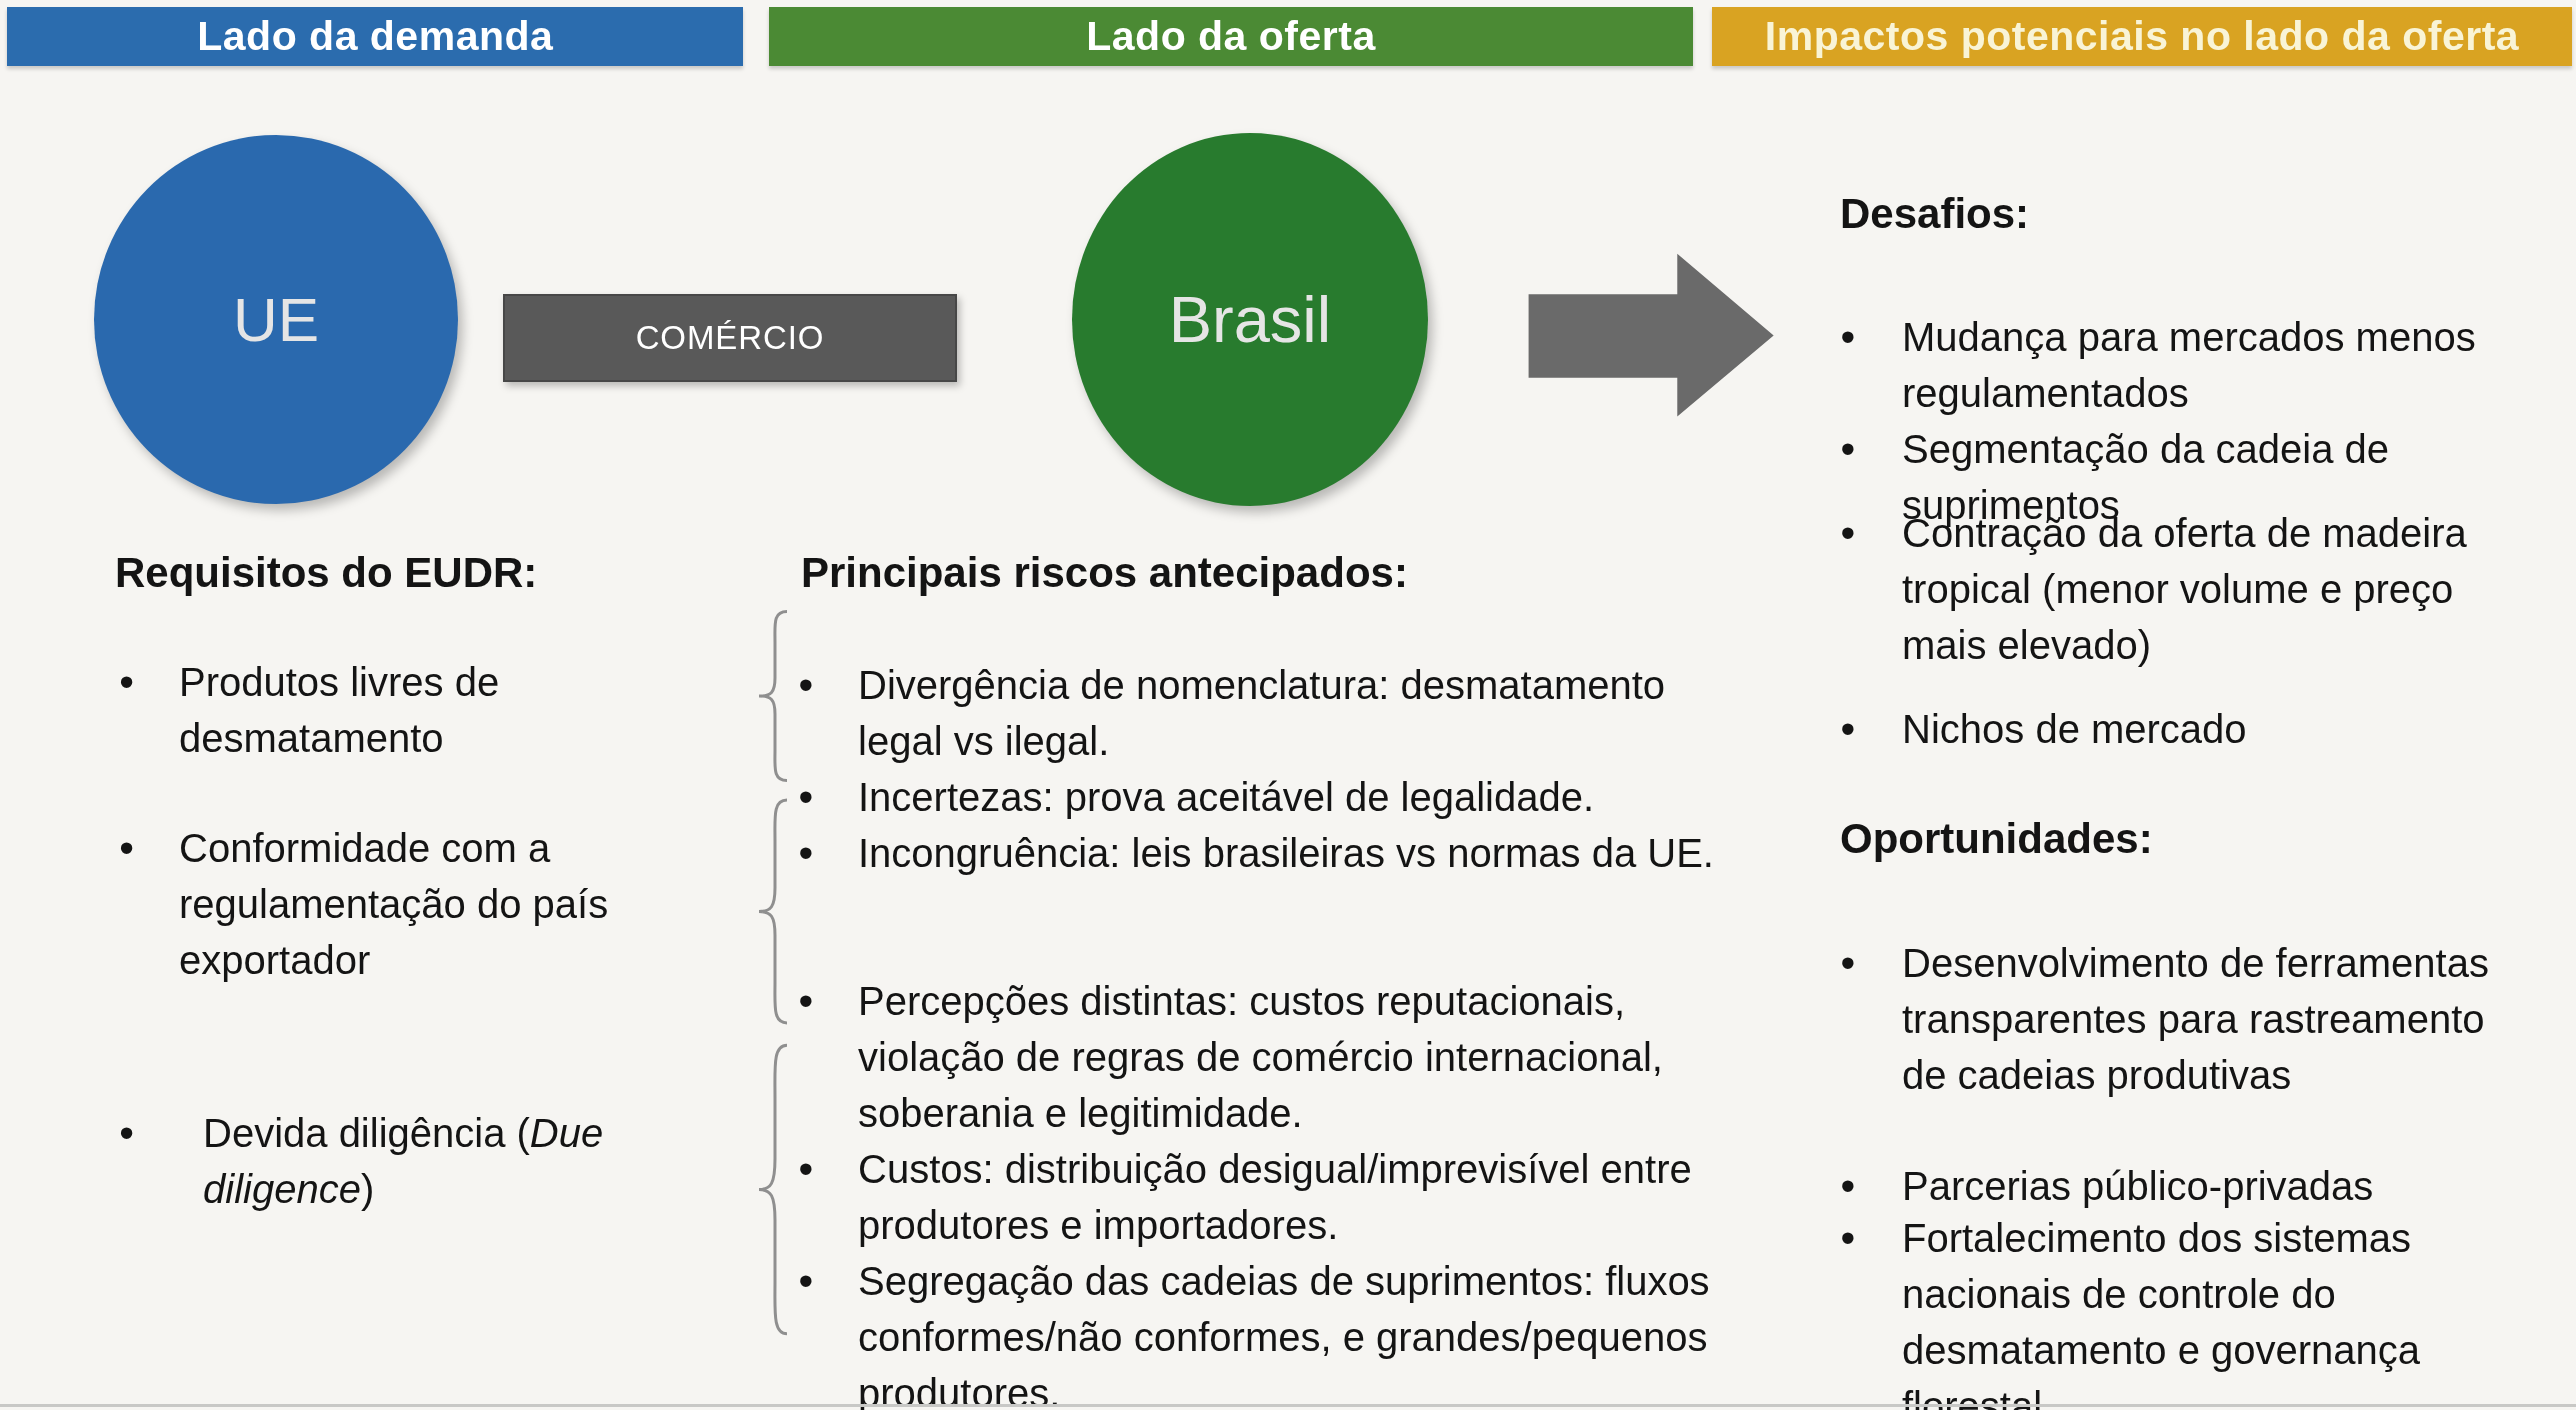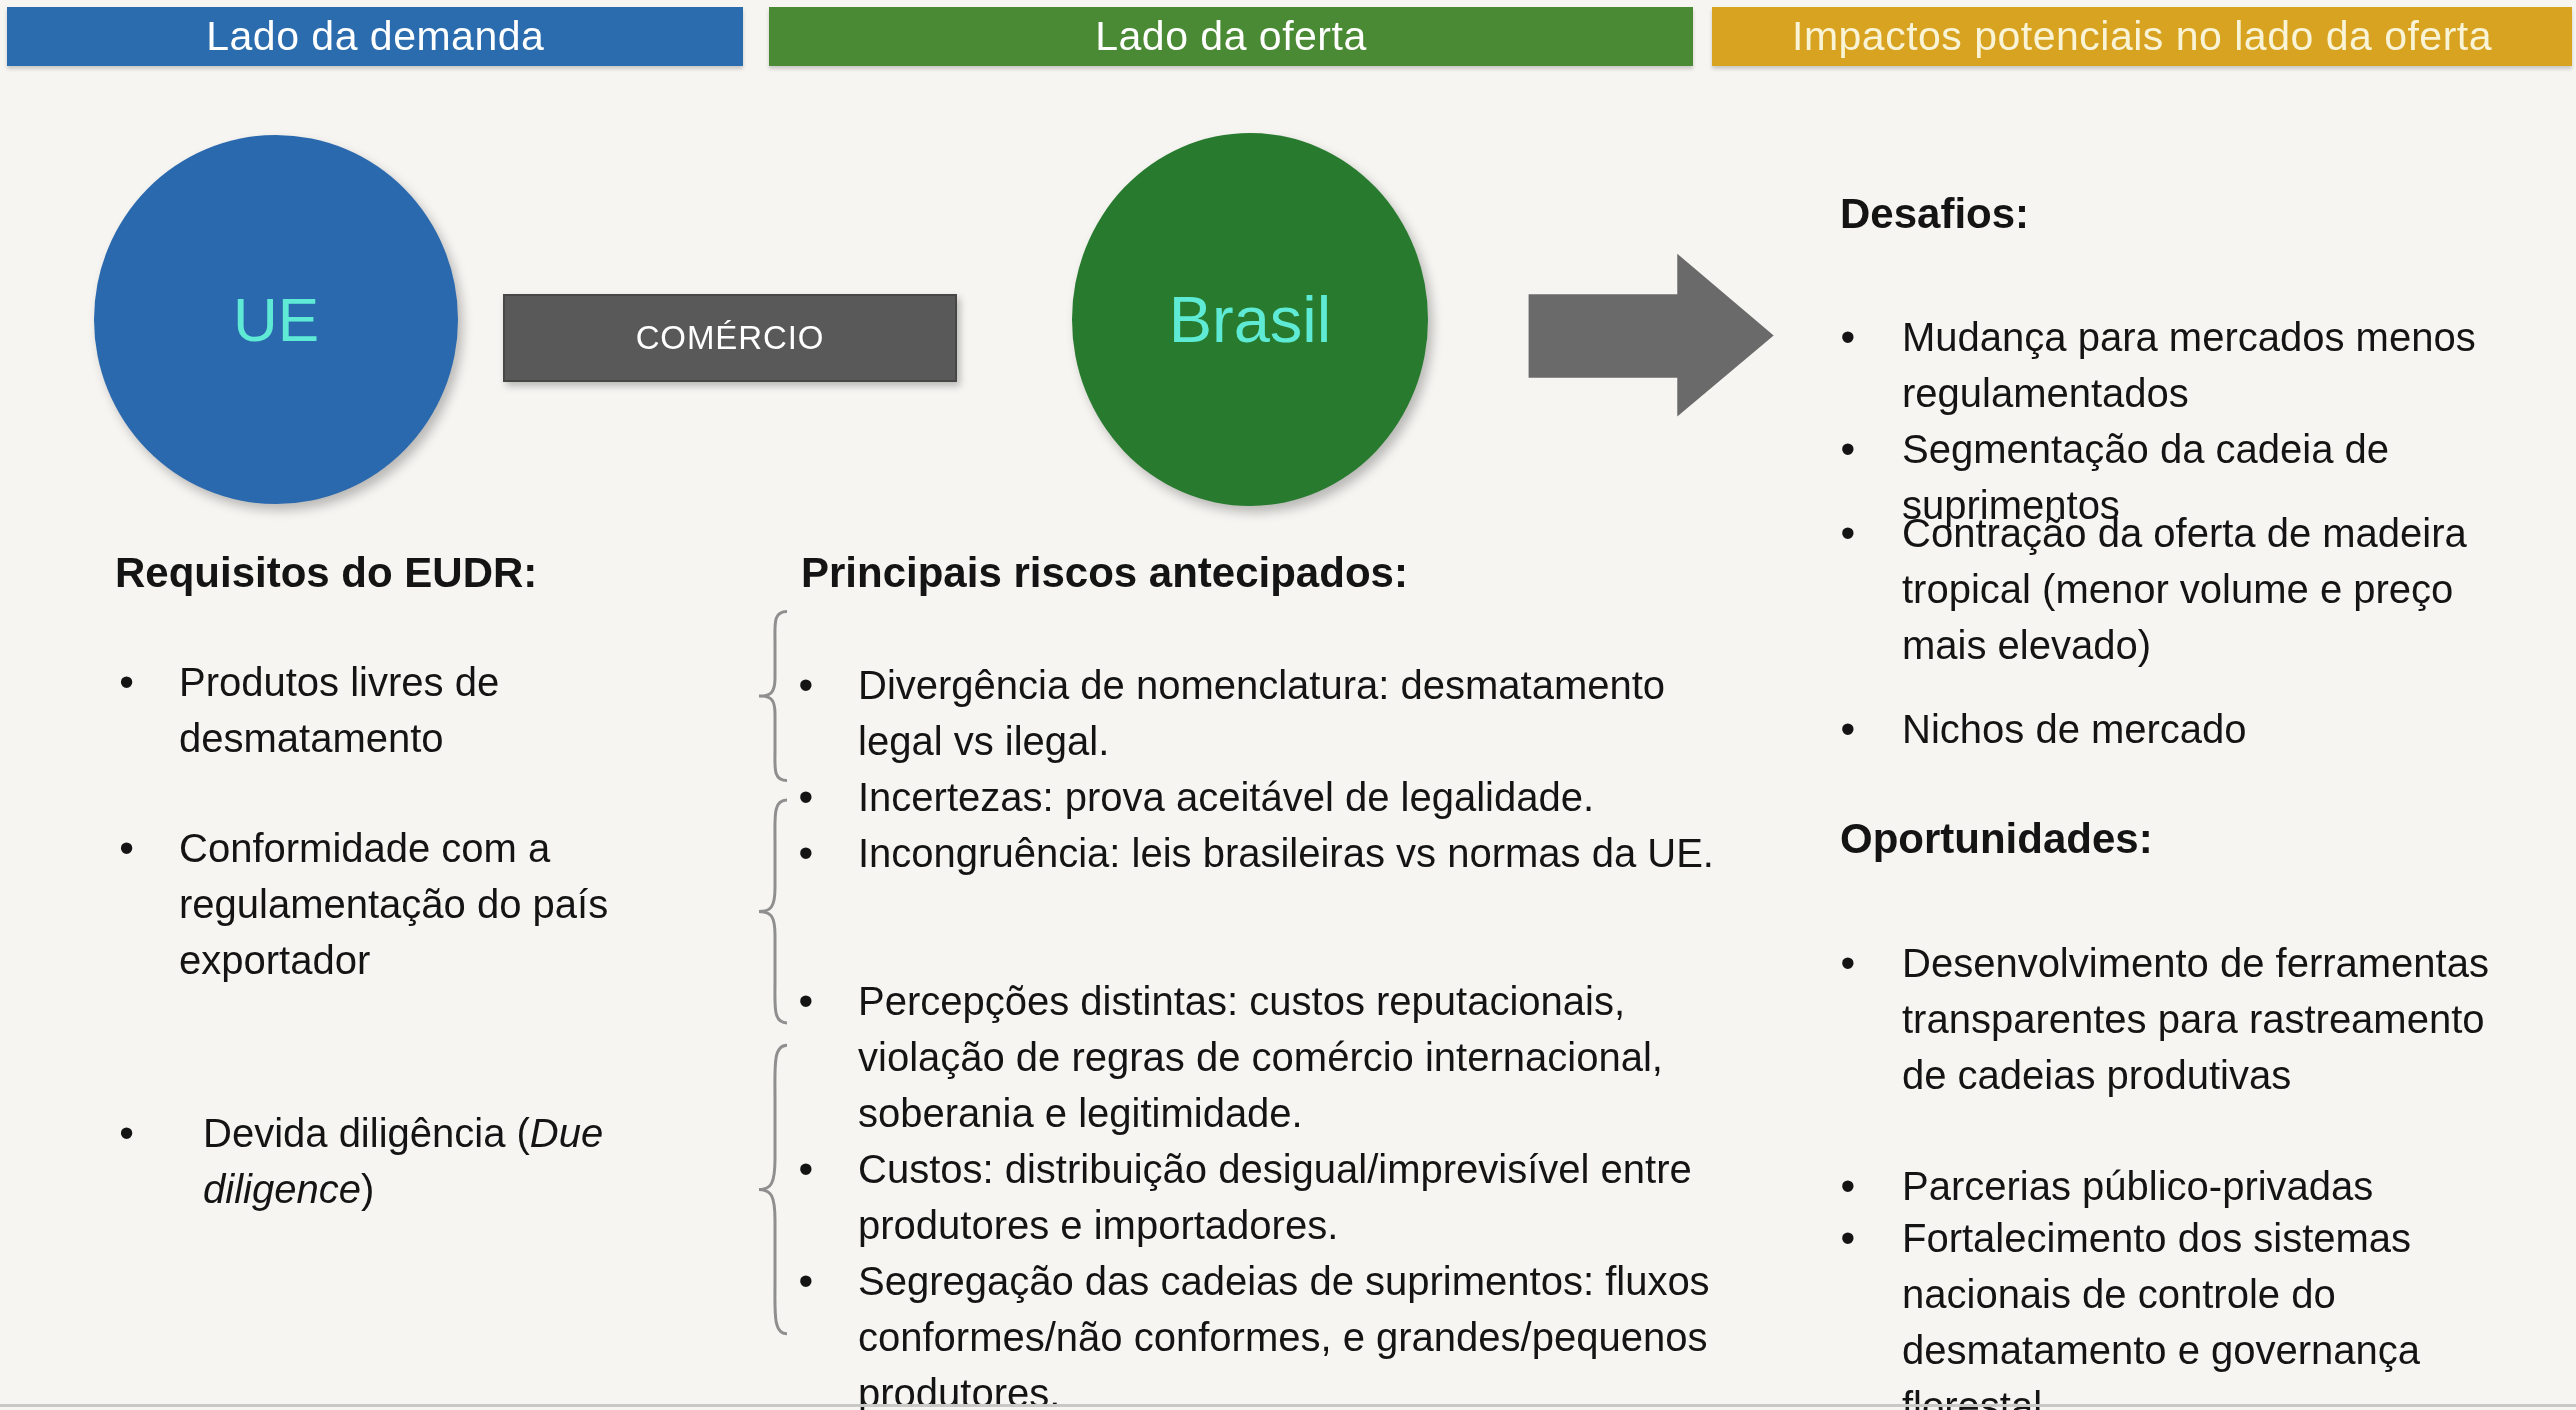--- a/index.html
+++ b/index.html
@@ -10,29 +10,30 @@
     overflow:hidden;
     font-family:"Liberation Sans", sans-serif;
     color:#141414;
   }
   
   .hdr{
     position:absolute;top:7.3px;height:59px;
     display:flex;align-items:center;justify-content:center;
     font-size:41px;letter-spacing:0.5px;
     box-shadow:0 2.8px 3.7px rgba(0,0,0,0.18);
+    font-weight:bold;
   }
   #hdr-demand{left:7.3px;width:736px;}
   #hdr-supply{left:769px;width:924px;}
   #hdr-impacts{left:1712px;width:860px;text-align:center;}
   
   .circle{
     position:absolute;border-radius:50%;
     display:flex;align-items:center;justify-content:center;
-    color:#5eead4;
+    color:#e5e5e5;
     box-shadow:4.6px 6.4px 11px rgba(0,0,0,0.25);
   }
   #ue-circle{left:94px;top:135px;width:364px;height:369px;font-size:62px;}
   #brasil-circle{left:1072px;top:133px;width:356px;height:373px;font-size:65px;justify-content:center;}
   #trade-bar{
     position:absolute;left:503px;top:294px;width:454px;height:88px;
     display:flex;align-items:center;justify-content:center;
     color:#fff;font-size:33px;letter-spacing:0.9px;
     border:2.8px solid #474747;box-sizing:border-box;
     box-shadow:2.8px 3.7px 7.3px rgba(0,0,0,0.25);

